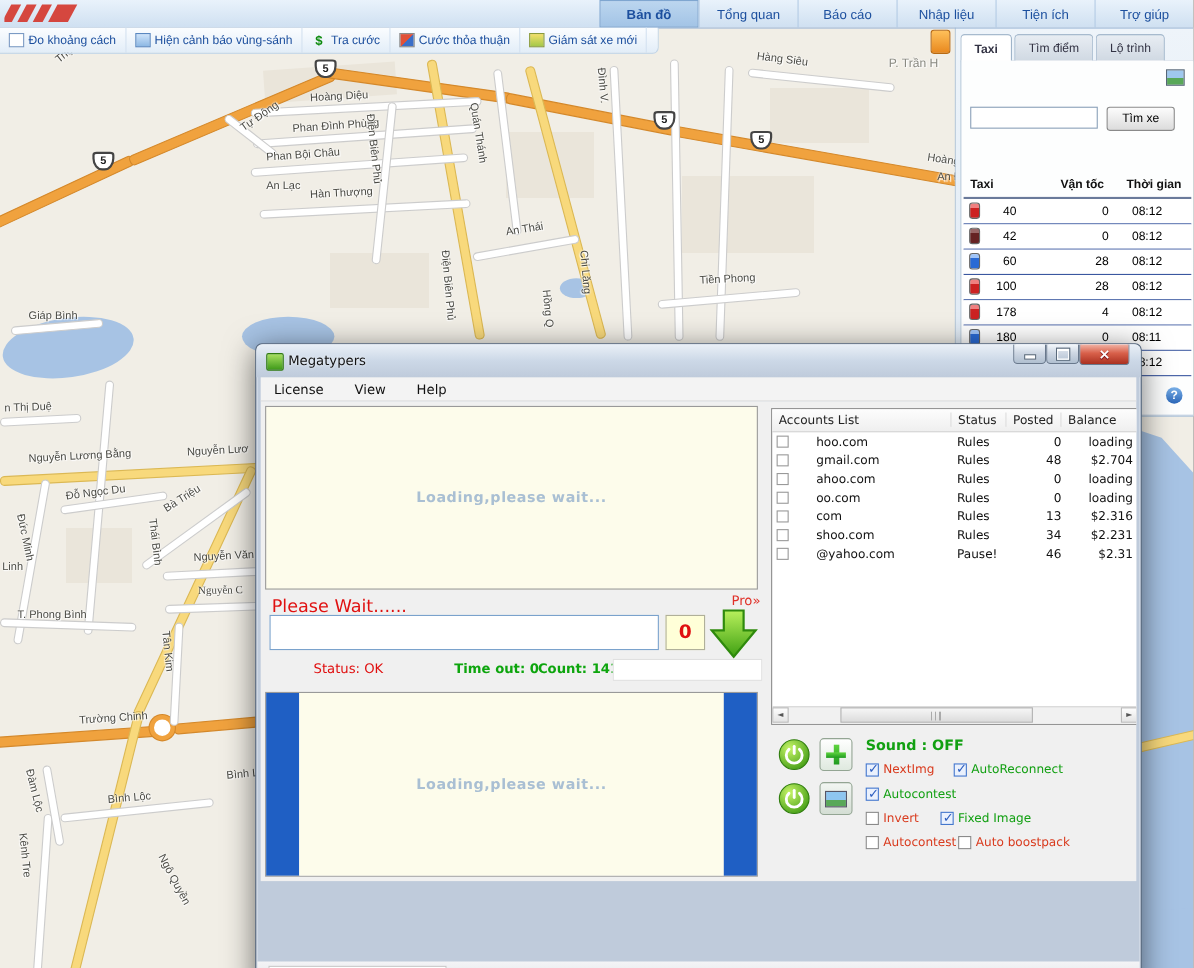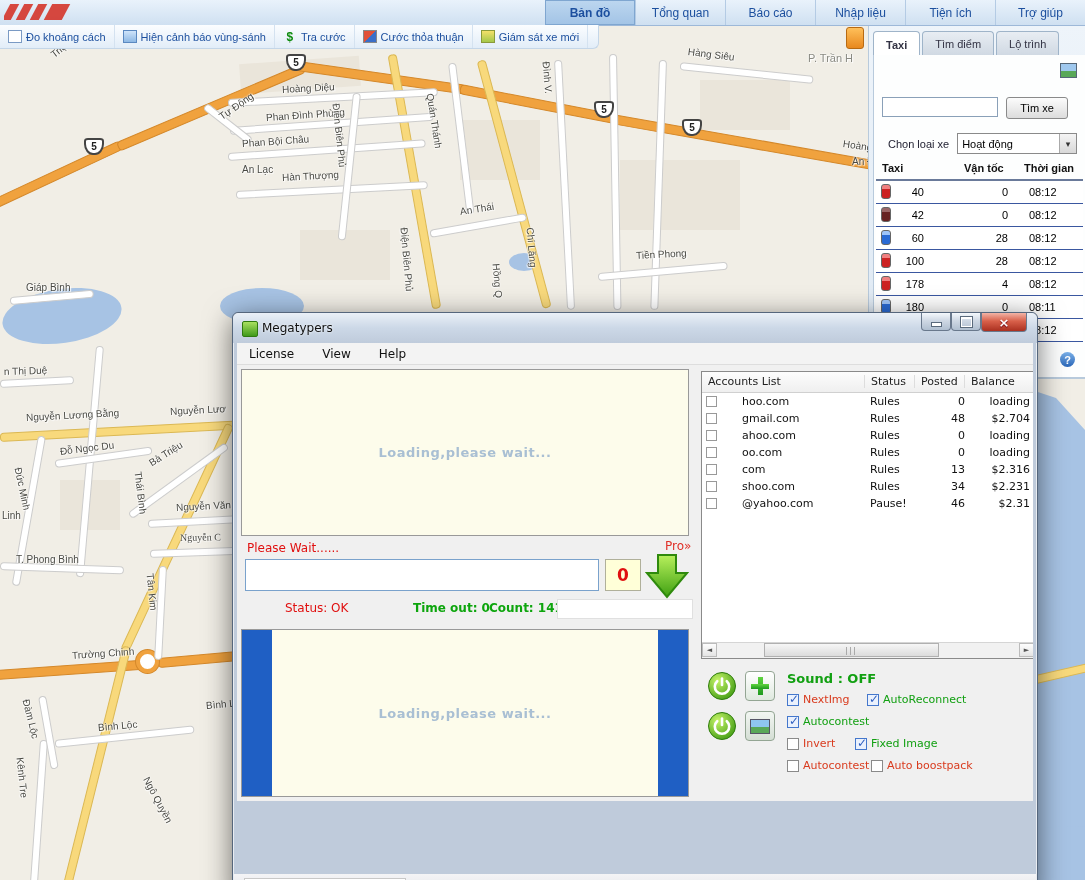--- a/index.html
+++ b/index.html
@@ -95,21 +95,21 @@
   .wbtn.max i{width:9px;height:7px;border:1px solid #fff;border-top-width:2px;box-shadow:0 0 0 1px #5a6a7c;}
   .wbtn.close{width:44px;height:18px;background:linear-gradient(#f2b4a6,#d8604a 45%,#aa3020);
               color:#fff;font-weight:bold;font-size:13px;text-shadow:0 1px 1px #601;}
   .mt-menubar{position:absolute;left:4px;top:30px;right:4px;height:22px;background:#f3f3f3;
               border-bottom:1px solid #ddd;display:flex;align-items:center;padding-left:12px;gap:0;box-sizing:border-box;}
   .menu-item{padding:0 14px 0 0;margin-right:14px;font-size:12px;color:#111;cursor:pointer;}
   .mt-client{position:absolute;left:4px;top:52px;right:4px;height:436px;background:#f0f0f0;overflow:hidden;}
   .captcha-box{position:absolute;left:4px;top:4px;width:448px;height:167px;background:var(--captcha-bg,#fdfceb);
                border:1px solid #999;display:flex;align-items:center;justify-content:center;box-sizing:border-box;}
   .loading-text{color:var(--loading-text,#a9bfd3);font-weight:bold;font-size:13px;letter-spacing:.5px;}
-  .please-wait{position:absolute;left:10px;top:176px;color:var(--status-red,#e01010);font-size:12px;}
+  .please-wait{position:absolute;left:10px;top:176px;color:var(--status-red,#e01010);font-size:16px;}
   .pro-link{position:absolute;left:428px;top:174px;color:#e03028;font-size:12px;cursor:pointer;}
   .answer-input{position:absolute;left:8px;top:194px;width:354px;height:32px;border:1px solid #7aa2cc;
                 font-size:15px;padding:0 6px;box-sizing:border-box;}
   .counter-box{position:absolute;left:368px;top:194px;width:36px;height:32px;background:#ffffd8;border:1px solid #b0b09a;
                color:#e01010;font-size:17px;font-weight:bold;display:flex;align-items:center;justify-content:center;box-sizing:border-box;}
   .submit-arrow{position:absolute;left:408px;top:188px;cursor:pointer;}
   .st-ok{position:absolute;left:48px;top:236px;color:var(--status-red,#e01010);font-size:12px;font-weight:500;}
   .st-timeout{position:absolute;left:176px;top:236px;color:var(--status-green,#0da50d);font-size:12px;font-weight:bold;}
   .st-count{position:absolute;left:252px;top:236px;color:var(--status-green,#0da50d);font-size:12px;font-weight:bold;}
   .st-box{position:absolute;left:320px;top:234px;width:136px;height:20px;background:#fff;border:1px solid #e0e0e0;box-sizing:border-box;}
@@ -403,27 +403,20 @@
       <div class="ptab active">Taxi</div>
       <div class="ptab">Tìm điểm</div>
       <div class="ptab">Lộ trình</div>
     </div>
     <div class="panel-body">
       <div class="mini-icon"></div>
       <div class="search-row">
         <input class="search-input" value="" style="">
         <button class="find-btn">Tìm xe</button>
       </div>
-      <div class="filter-row">
-        <span class="filter-label">Chọn loại xe</span>
-        <div class="select">
-          <span>Hoạt động</span>
-          <span class="select-arrow">▾</span>
-        </div>
-      </div>
       <div class="taxi-table">
         <div class="t-head">
           <span class="h1">Taxi</span>
           <span class="h2">Vận tốc</span>
           <span class="h3">Thời gian</span>
         </div>
         <div class="t-rows">
 
             <div class="t-row">
               <span class="car" data-color="red"></span>

